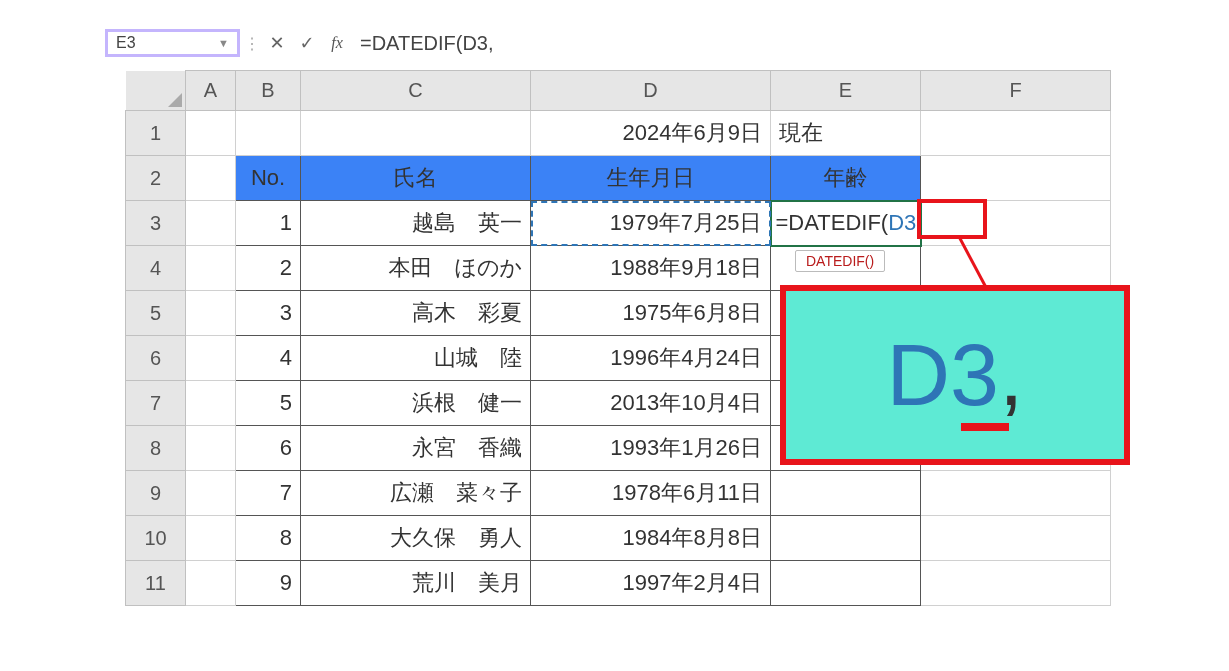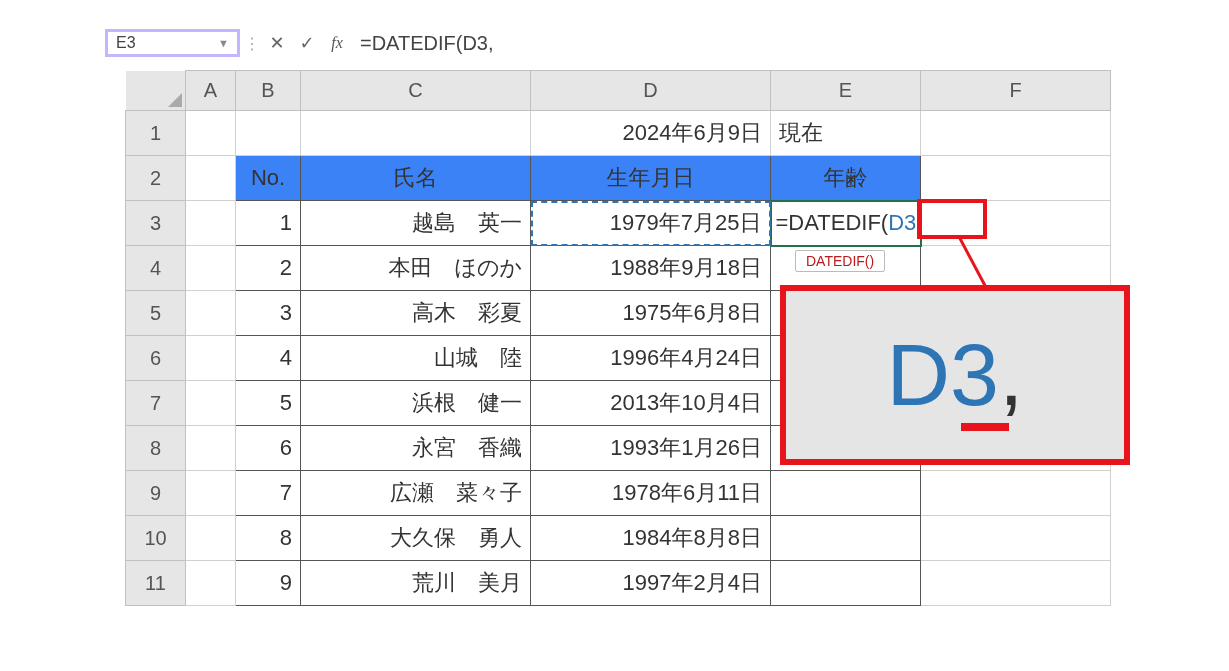--- a/index.html
+++ b/index.html
@@ -207,21 +207,21 @@
       border: 4px solid #e8141b;
       pointer-events: none;
     }
     .callout-box-large {
       position: absolute;
       top: 285px;
       left: 780px;
       width: 350px;
       height: 180px;
       border: 6px solid #e8141b;
-      background: #e5e5e5;
+      background: #5eead4;
       display: flex;
       align-items: center;
       justify-content: center;
     }
     .callout-d3 {
       font-family: Arial, sans-serif;
       font-size: 88px;
       color: #2e75b6;
       position: relative;
     }

